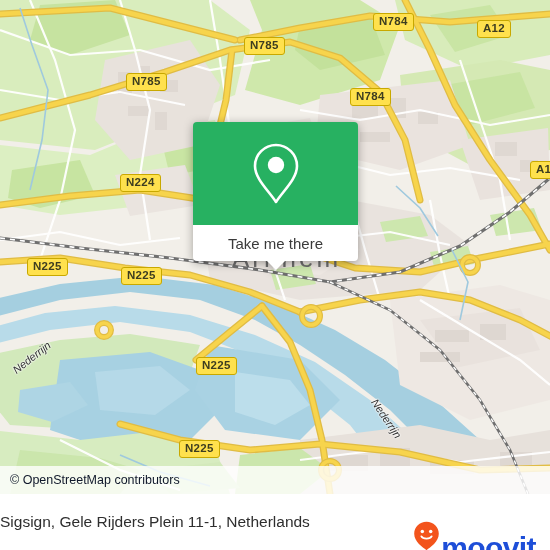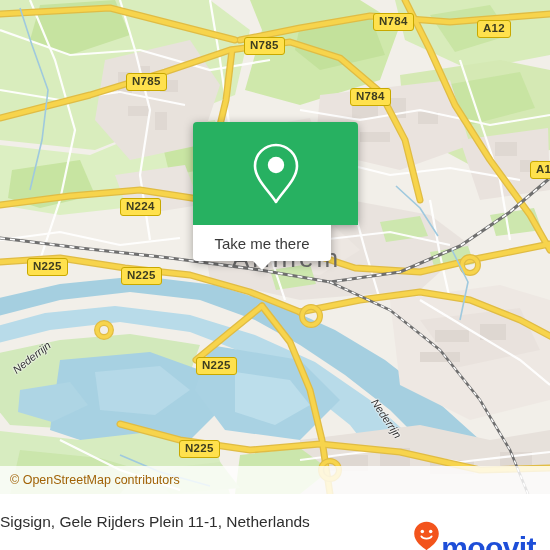--- a/index.html
+++ b/index.html
@@ -93,21 +93,21 @@
   #popup-pin-wrap {
     position: absolute;
     left: 0; top: 0;
     width: 165px;
     height: 103px;
     display: flex;
     align-items: center;
     justify-content: center;
   }
   #popup-button {
-    width: 138px;
+    width: 165px;
     height: 36px;
     background: #ffffff;
     border-radius: 0 0 4px 4px;
     display: flex;
     align-items: center;
     justify-content: center;
     position: relative;
   }
   #popup-button-label {
     color: #3a3a3a;
@@ -132,21 +132,21 @@
     left: 0;
     top: 466px;
     width: 550px;
     height: 28px;
     background: rgba(255,255,255,0.80);
     display: flex;
     align-items: center;
     z-index: 30;
   }
   #attribution-text {
-    color: #a16207;
+    color: #0f172a;
     font-family: "Liberation Sans", sans-serif;
     font-size: 12.5px;
     padding-left: 10px;
     white-space: nowrap;
   }
 
   
   #footer {
     position: absolute;
     left: 0;
@@ -365,21 +365,21 @@
     </svg>
 
     <div class="city-label" style="left:232px; top:243px;">Arnhem</div>
 
     <div class="shield" style="left:126px; top:73px;">N785</div>
     <div class="shield" style="left:244px; top:37px;">N785</div>
     <div class="shield" style="left:373px; top:13px;">N784</div>
     <div class="shield" style="left:350px; top:88px;">N784</div>
     <div class="shield" style="left:477px; top:20px;">A12</div>
     <div class="shield" style="left:530px; top:161px;">A12</div>
-    <div class="shield" style="left:120px; top:198px;">N224</div>
+    <div class="shield" style="left:120px; top:174px;">N224</div>
     <div class="shield" style="left:27px;  top:258px;">N225</div>
     <div class="shield" style="left:121px; top:267px;">N225</div>
     <div class="shield" style="left:196px; top:357px;">N225</div>
     <div class="shield" style="left:179px; top:440px;">N225</div>
 
     <div class="water-label" style="left:14px; top:365px; transform:rotate(-38deg); transform-origin:left center;">Nederrijn</div>
     <div class="water-label" style="left:374px; top:394px; transform:rotate(56deg); transform-origin:left center;">Nederrijn</div>
 
     <div id="popup">
       <div id="popup-green">

